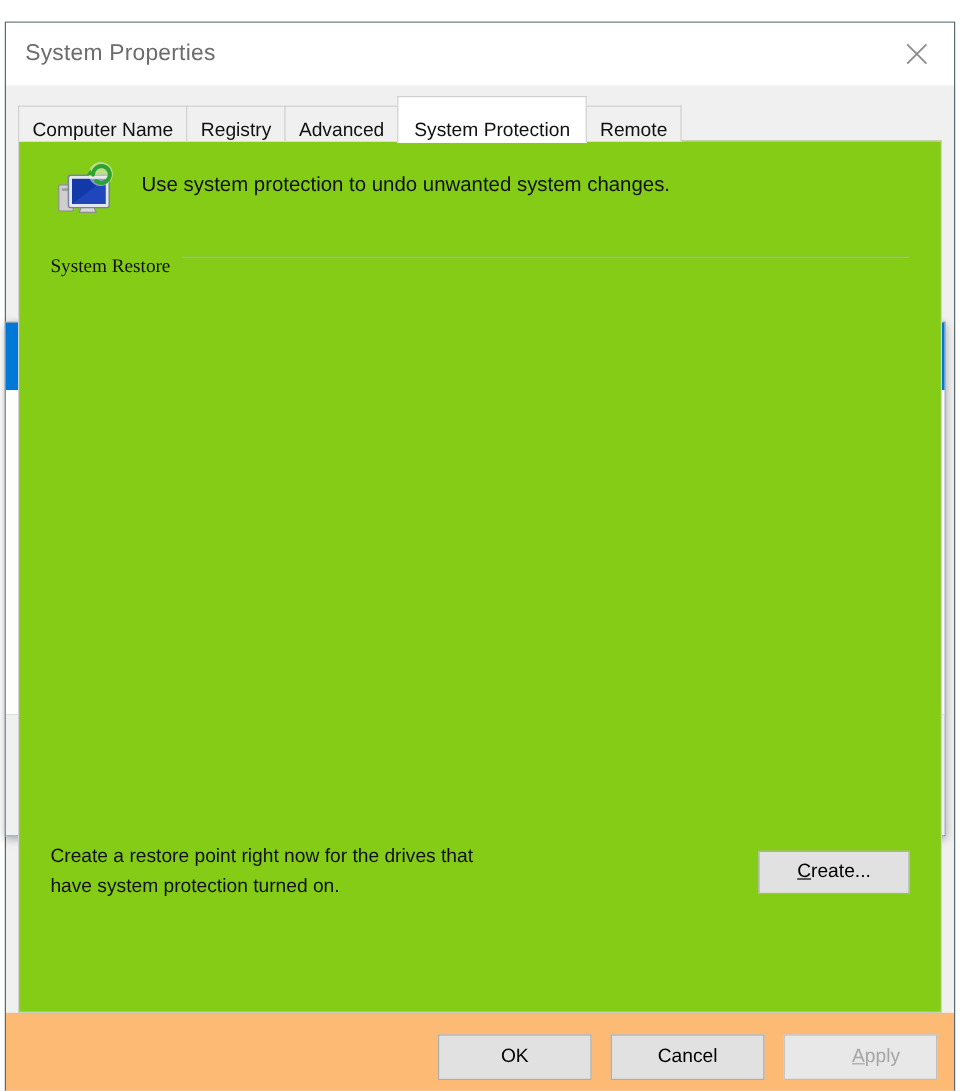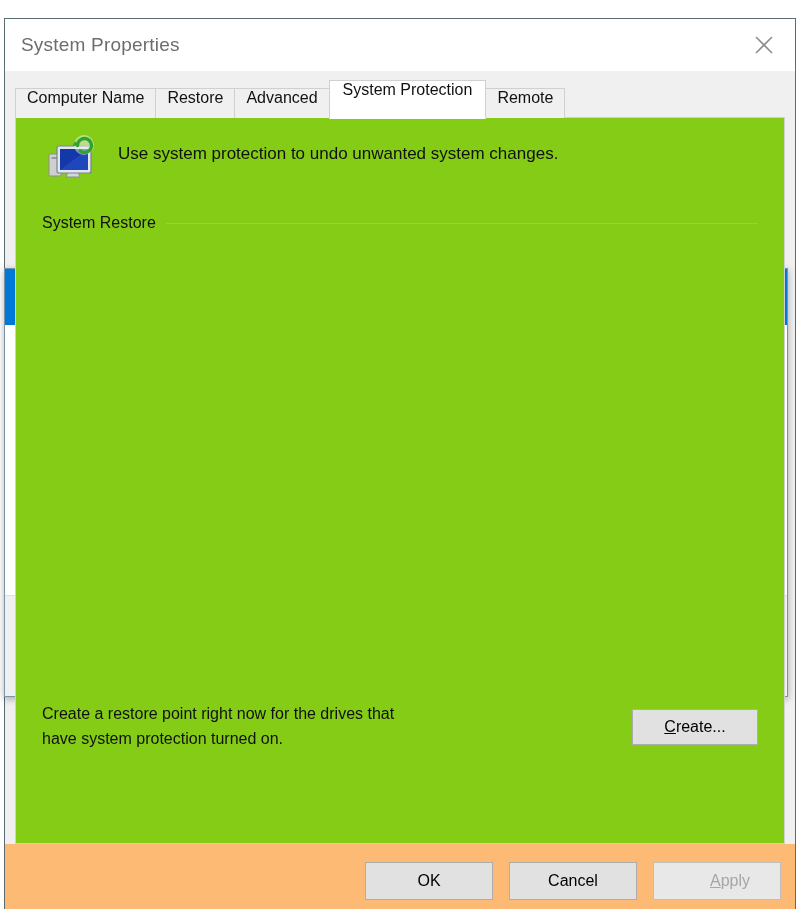--- a/index.html
+++ b/index.html
@@ -66,21 +66,21 @@
     height: 38px;
     position: relative;
     z-index: 2;
   }
   .tab {
     background: #f0f0f0;
     border: 1px solid #d0d0d0;
     border-bottom: none;
     height: 30px;
     display: flex;
-    align-items: flex-start;
+    align-items: flex-end;
     padding: 0 11px;
     font-size: 16px;
     color: #111111;
     margin-right: -1px;
     box-sizing: border-box;
     white-space: nowrap;
   }
   .tab.selected {
     background: #ffffff;
     height: 39px;
@@ -119,24 +119,24 @@
     font-size: 17px;
     color: #111111;
     margin-left: 22px;
     margin-top: 12px;
     white-space: nowrap;
   }
 
   .group-block { padding: 0 26px; margin-top: 30px; }
   .group-head {
     display: flex;
-    align-items: center;
     font-size: 16px;
     color: #111111;
     white-space: nowrap;
+    font-family: Liberation Serif, serif;
   }
   .group-head .rule {
     flex: 1 1 auto;
     height: 1px;
     background: #9bb4c9;
     margin-left: 10px;
   }
 
   .row-with-button {
     display: flex;
@@ -291,21 +291,21 @@
       </span>
     </div>
   </div>
 
   <div id="tabstrip-area">
     <div id="tabstrip">
       <div class="tab">
         <span>Computer Name</span>
       </div>
       <div class="tab">
-        <span>Restore</span>
+        <span>Registry</span>
       </div>
       <div class="tab">
         <span>Advanced</span>
       </div>
       <div class="tab selected">
         <span>System Protection</span>
       </div>
       <div class="tab">
         <span>Remote</span>
       </div>

